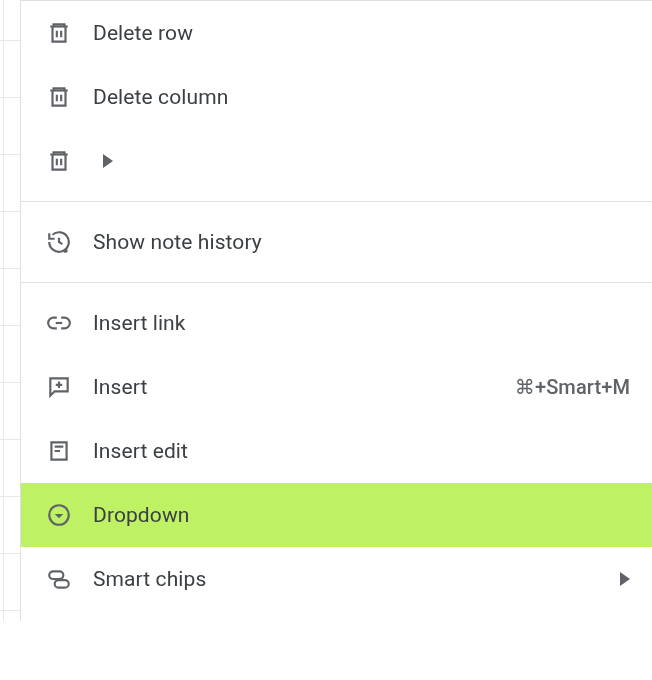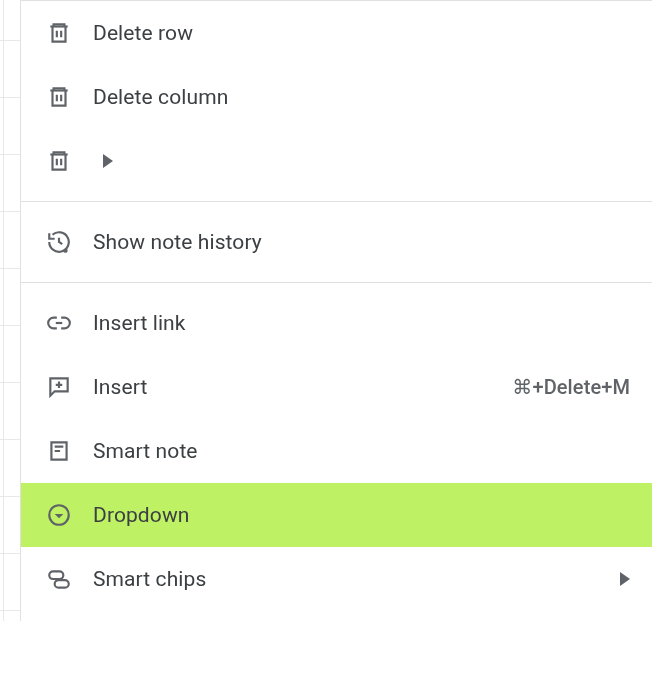--- a/index.html
+++ b/index.html
@@ -188,31 +188,31 @@
   </div>
 
   <div class="menu-item">
     <span class="icon">
       <svg viewBox="0 0 24 24" stroke-width="2">
         <path d="M4 4h16v12H8l-4 4V4z"></path>
         <path d="M12 7v6M9 10h6"></path>
       </svg>
     </span>
     <span class="label">Insert</span>
-    <span class="shortcut">⌘+Delete+M</span>
+    <span class="shortcut">⌘+Smart+M</span>
   </div>
 
   <div class="menu-item">
     <span class="icon">
       <svg viewBox="0 0 24 24" stroke-width="2">
         <path d="M5 4h14v16H5z"></path>
         <path d="M8 8h8M8 12h5"></path>
       </svg>
     </span>
-    <span class="label">Smart note</span>
+    <span class="label">Insert edit</span>
   </div>
 
   <div class="menu-item highlighted">
     <span class="icon">
       <svg viewBox="0 0 24 24" stroke-width="2">
         <circle cx="12" cy="12" r="9"></circle>
         <path d="M8 11l4 4 4-4" fill="currentColor" stroke="none"></path>
       </svg>
     </span>
     <span class="label">Dropdown</span>

